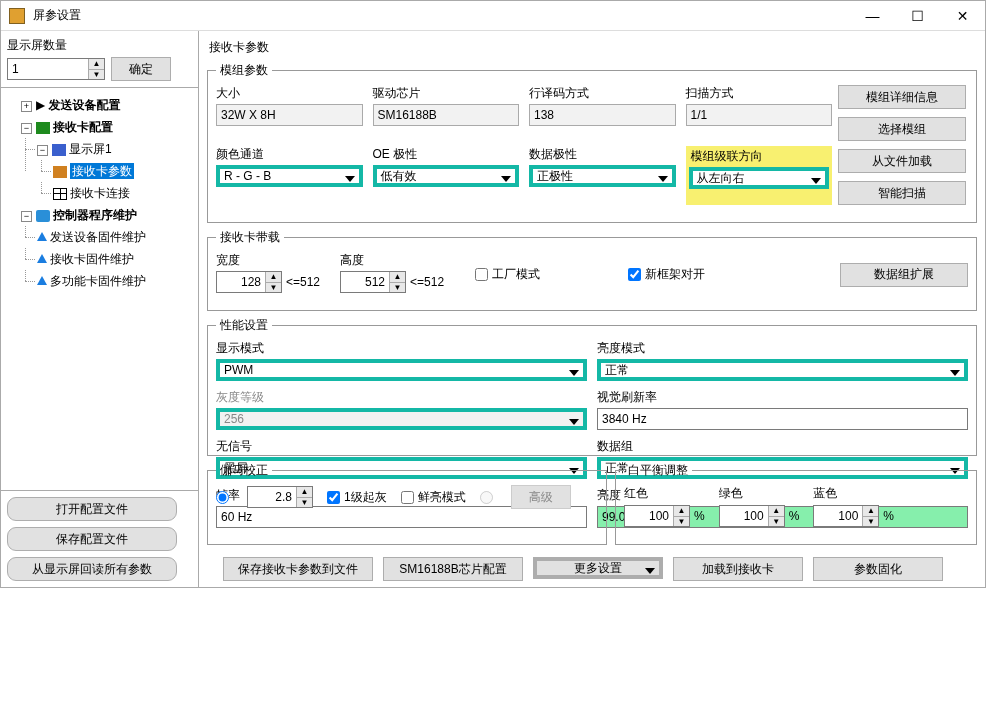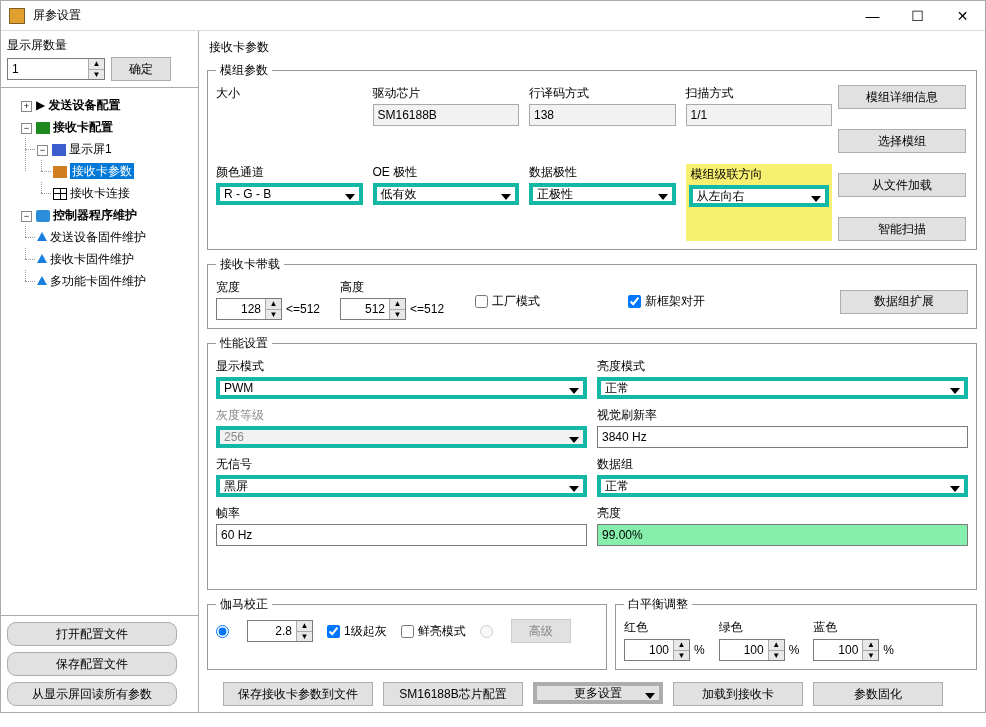--- a/index.html
+++ b/index.html
@@ -1,18 +1,18 @@
 <!DOCTYPE html>
 <html><head>
 <meta charset="utf-8">
 <style>
 * { box-sizing: border-box; margin: 0; padding: 0; }
 body { font-family: "Microsoft YaHei", sans-serif; font-size: 12px; background: #fff; color: #000; }
 
-.window { width: 986px; height: 713px; border: 1px solid #aaa; display: flex; flex-direction: column; background: #fff; }
+.window { width: 986px; height: 588px; border: 1px solid #aaa; display: flex; flex-direction: column; background: #fff; }
 
 .titlebar { height: 30px; display: flex; align-items: center; border-bottom: 1px solid #ddd; background: #fff; }
 .titlebar .icon { width: 16px; height: 16px; margin: 0 6px 0 8px; background: #e0a030; border: 1px solid #806020; }
 .titlebar .title { flex: 1; padding-left: 2px; }
 .titlebar .winbtn { width: 45px; height: 30px; display:flex; align-items:center; justify-content:center; font-size:14px; }
 
 .body { display:flex; flex:1; overflow:hidden; }
 
 .left { width: 198px; border-right: 1px solid #aaa; display:flex; flex-direction:column; }
 .left-top { padding: 6px; border-bottom: 1px solid #aaa; }
@@ -35,25 +35,25 @@
 .ic-ctrl { background:#2a8fd8; border-radius:2px; }
 .ic-up { width:0; height:0; border-left:5px solid transparent; border-right:5px solid transparent; border-bottom:9px solid #1a7de0; display:inline-block; margin-right:3px; }
 .treebold { font-weight:bold; }
 .treesel { background:#0078d7; color:#fff; padding:1px 2px; }
 
 .left-bottom { padding:6px; border-top:1px solid #aaa; display:flex; flex-direction:column; gap:6px; }
 
 .right { flex:1; padding: 4px 8px 6px 8px; overflow:auto; display:flex; flex-direction:column; }
 .right-title { padding: 4px 0 6px 2px; }
 
-fieldset { border:1px solid #999; margin-bottom:6px; padding: 6px 8px 8px 8px; position:relative; }
+fieldset { border:1px solid #999; margin-bottom:6px; padding: 6px 8px 17px 8px; position:relative; }
 fieldset > legend { padding: 0 4px; }
 .module-row { display:flex; gap:6px; }
 .module-grid { flex:1; display:grid; grid-template-columns: repeat(4, 1fr); column-gap:10px; row-gap:6px; }
-.module-btns { width:130px; display:flex; flex-direction:column; gap:20px; }
+.module-btns { width:130px; display:flex; flex-direction:column; gap:8px; }
 .field-col { display:flex; flex-direction:column; gap:2px; }
 
 .rofield { height:22px; border:1px solid #aaa; background:#f2f2f2; padding:2px 4px; width:100%; display:flex; align-items:center; }
 .selectlike { height:22px; border:4px solid #14b8a6; background:#fff; padding:0 18px 0 4px; width:100%; display:flex; align-items:center; position:relative; cursor:pointer; }
 .selectlike::after { content:""; position:absolute; right:4px; top:7px; width:0; height:0; border-left:5px solid transparent; border-right:5px solid transparent; border-top:6px solid #000; }
 .selectlike.dropdownbtn { border-color:#adadad; background:#e1e1e1; }
 .hl-field { background:#f8f070; }
 .hl-label { background:#f8f070; display:inline-block; padding:0 2px; }
 
 .btn { height:24px; min-width:80px; border:1px solid #adadad; background:#e1e1e1; padding: 2px 8px; cursor:pointer; text-align:center; display:inline-flex; align-items:center; justify-content:center; }
@@ -149,20 +149,21 @@
 
     <div class="right">
       <div class="right-title">接收卡参数</div>
 
       <fieldset>
         <legend>模组参数</legend>
         <div class="module-row">
           <div class="module-grid">
             <div class="field-col">
                 <span>大小</span>
+                <div class="rofield">32W X 8H</div>
               </div>
             <div class="field-col">
                 <span>驱动芯片</span>
                 <div class="rofield">SM16188B</div>
               </div>
             <div class="field-col">
                 <span>行译码方式</span>
                 <div class="rofield">138</div>
               </div>
             <div class="field-col">

